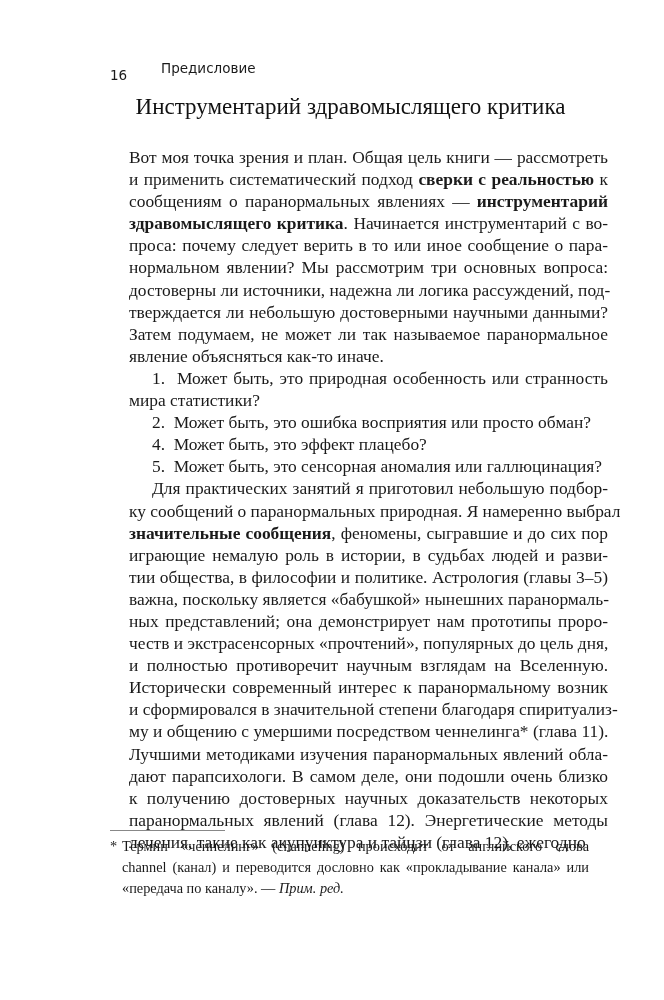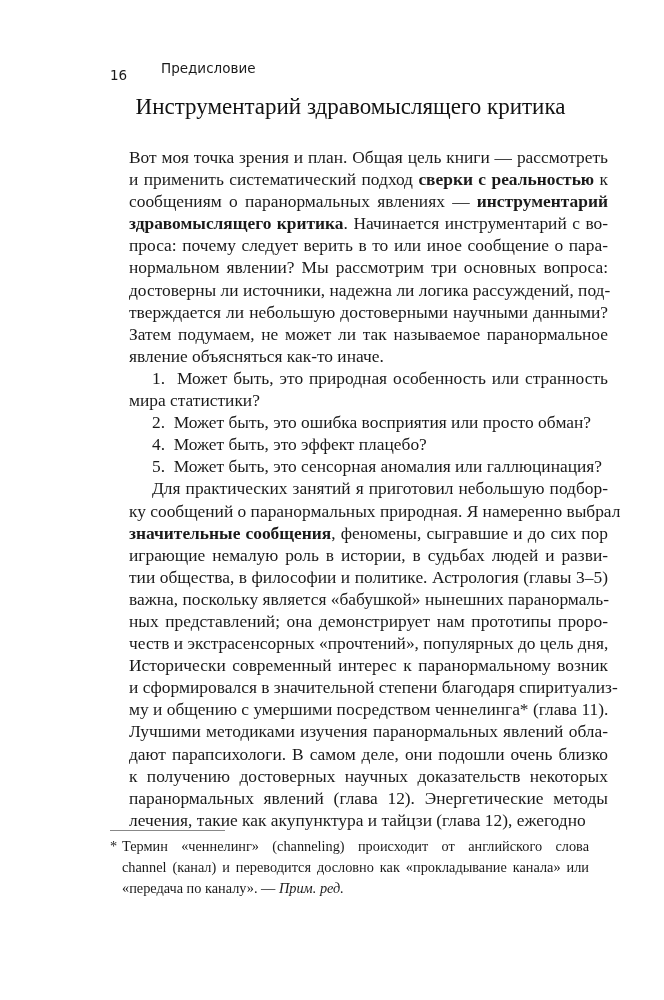--- a/index.html
+++ b/index.html
@@ -53,20 +53,21 @@
     </div>
   <div id="p2">
       <span class="ln ind">Для практических занятий я приготовил небольшую подбор-</span>
       <span class="ln">ку сообщений о паранормальных природная. Я намеренно выбрал</span>
       <span class="ln"><b>значительные сообщения</b>, феномены, сыгравшие и до сих пор</span>
       <span class="ln">играющие немалую роль в истории, в судьбах людей и разви-</span>
       <span class="ln">тии общества, в философии и политике. Астрология (главы 3–5)</span>
       <span class="ln">важна, поскольку является «бабушкой» нынешних паранормаль-</span>
       <span class="ln">ных представлений; она демонстрирует нам прототипы проро-</span>
       <span class="ln">честв и экстрасенсорных «прочтений», популярных до цель дня,</span>
+      <span class="ln">и полностью противоречит научным взглядам на Вселенную.</span>
       <span class="ln">Исторически современный интерес к паранормальному возник</span>
       <span class="ln">и сформировался в значительной степени благодаря спиритуализ-</span>
       <span class="ln">му и общению с умершими посредством ченнелинга* (глава 11).</span>
       <span class="ln">Лучшими методиками изучения паранормальных явлений обла-</span>
       <span class="ln">дают парапсихологи. В самом деле, они подошли очень близко</span>
       <span class="ln">к получению достоверных научных доказательств некоторых</span>
       <span class="ln">паранормальных явлений (глава 12). Энергетические методы</span>
       <span class="ln last">лечения, такие как акупунктура и тайцзи (глава 12), ежегодно</span>
     </div>
 </div>

